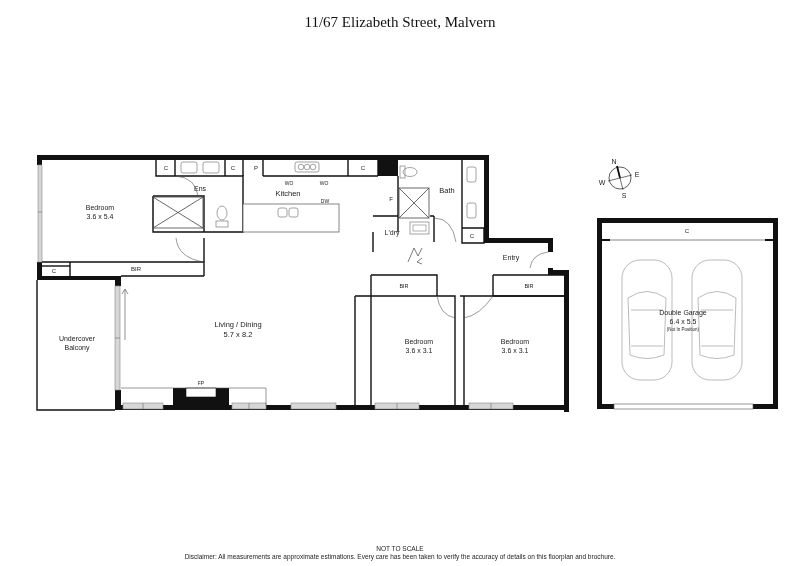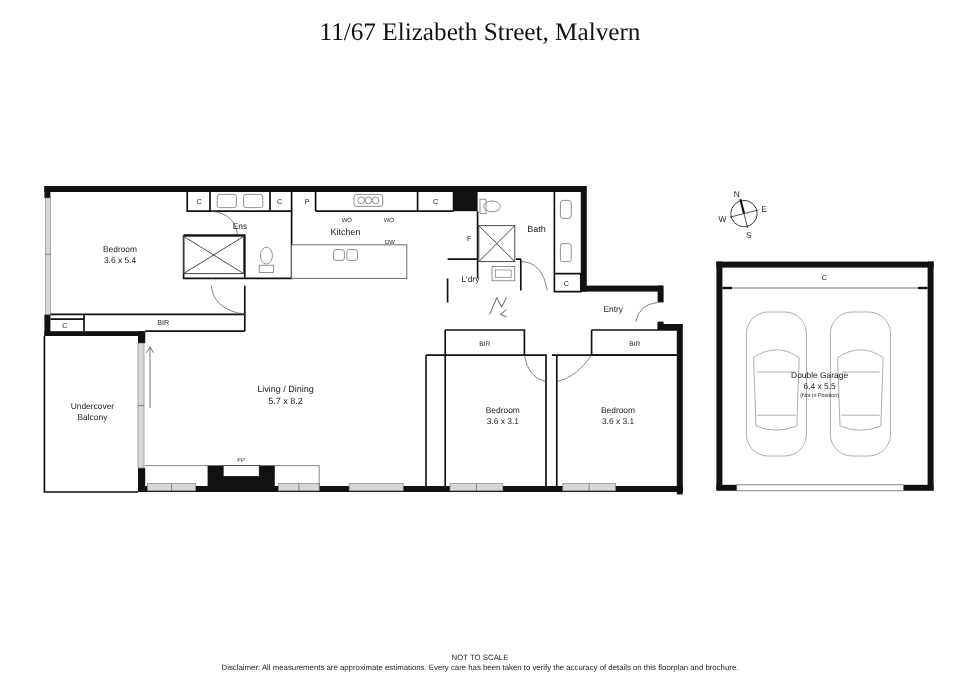--- a/index.html
+++ b/index.html
@@ -1,17 +1,17 @@
 <!DOCTYPE html>
 <html><head>
 <meta charset="utf-8">
 <style>
   html, body { margin: 0; padding: 0; background: #ffffff; }
   body { width: 800px; height: 566px; position: relative; overflow: hidden; font-family: "Liberation Sans", sans-serif; color: #111; }
-  .title { position: absolute; left: 0; top: 14px; width: 800px; text-align: center; font-family: "Liberation Serif", serif; font-size: 21px; color: #111; }
+  .title { position: absolute; left: 0; top: 14px; width: 800px; text-align: center; font-family: "Liberation Serif", serif; font-size: 15px; color: #111; }
   svg.plan { position: absolute; left: 0; top: 0; }
   .lbl { font-family: "Liberation Sans", sans-serif; fill: #222; }
   .footer { position: absolute; left: 0; width: 800px; text-align: center; font-family: "Liberation Sans", sans-serif; color: #222; }
   .nts { top: 545px; font-size: 6.5px; }
   .disc { top: 553px; font-size: 6.5px; }
 </style>
 </head>
 <body>
 
 <div class="title">11/67 Elizabeth Street, Malvern</div>

